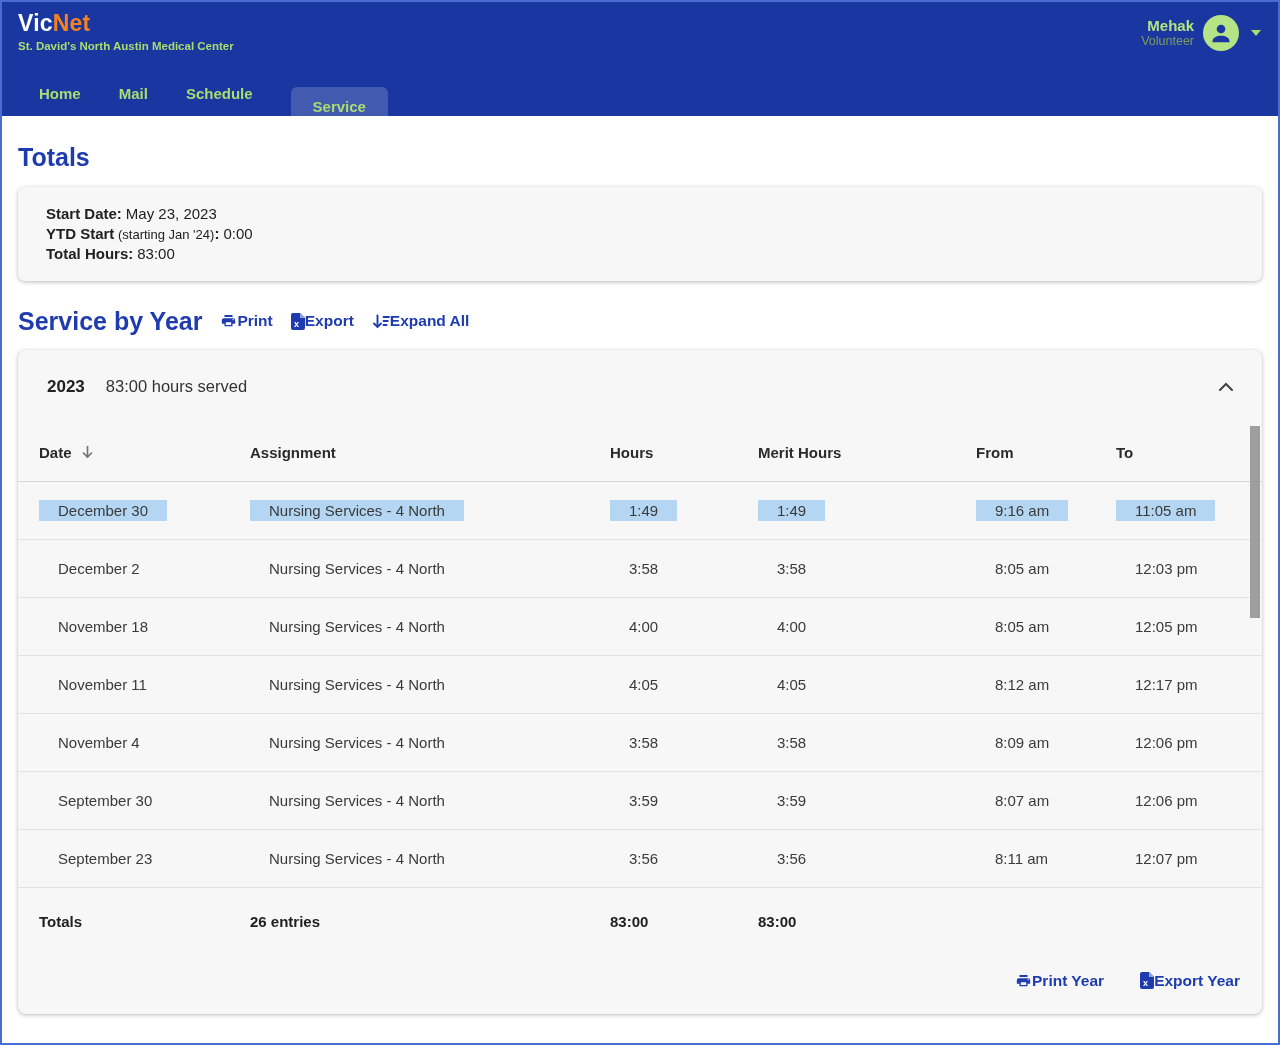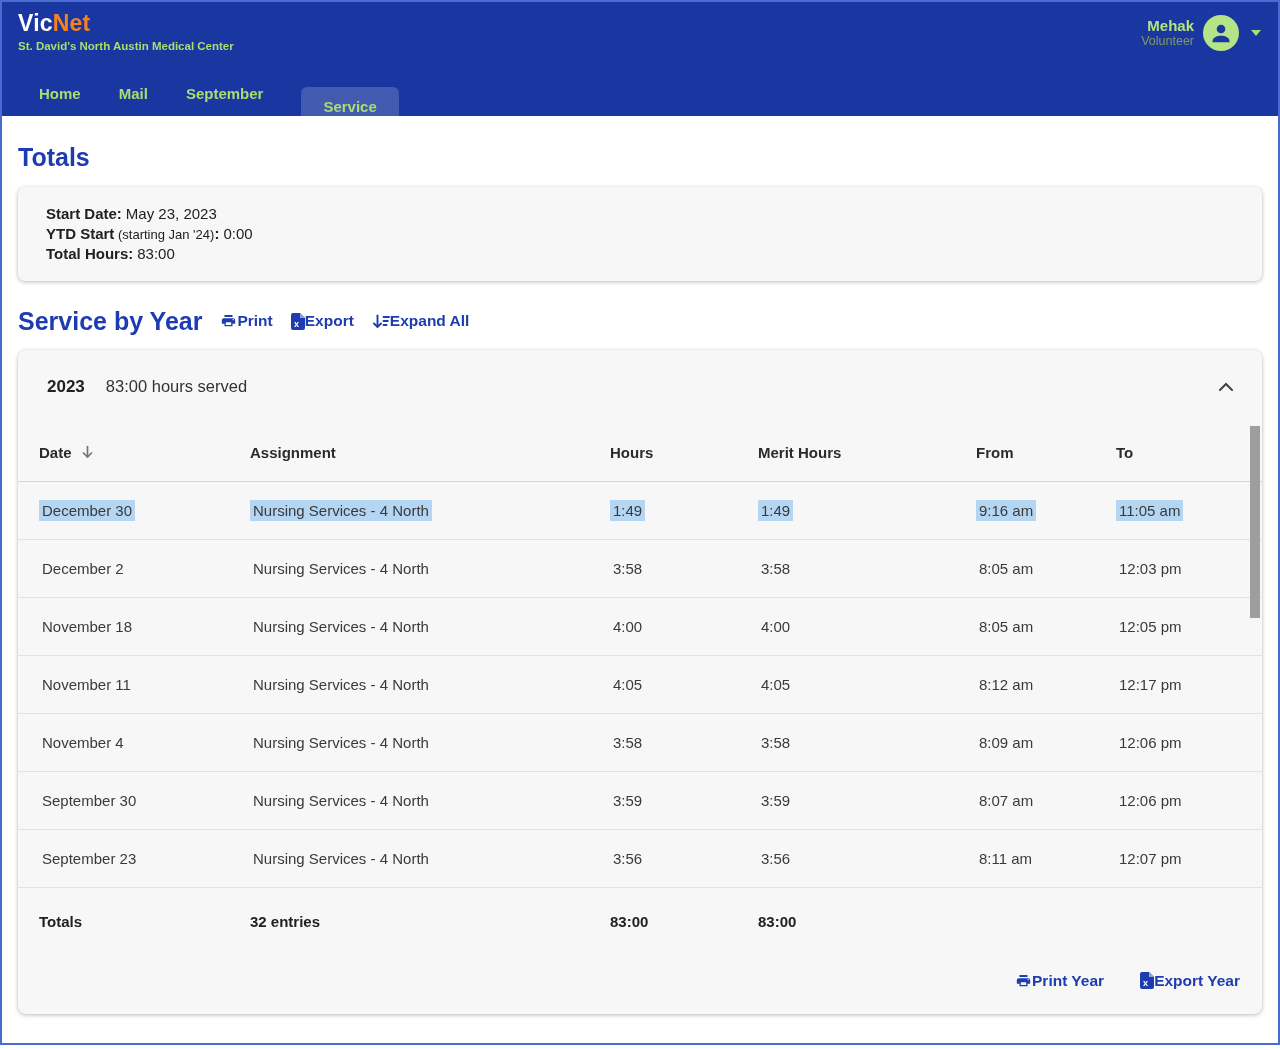--- a/index.html
+++ b/index.html
@@ -58,21 +58,21 @@
   .year-label { font-size: 17px; font-weight: bold; color: #212121; }
   .year-summary { font-size: 16.5px; color: #333; margin-left: 21px; }
   .collapse-btn { margin-left: auto; background: none; border: none; cursor: pointer; padding: 4px; display: flex; }
 
   .table-wrap { position: relative; }
   .grid-row { display: grid; grid-template-columns: 211px 360px 148px 218px 140px 1fr;
               align-items: center; height: 58px; padding: 0 24px 0 21px; }
   .thead-row { border-bottom: 1px solid #d6d6d6; font-weight: bold; font-size: 15px; color: #2b2b2b; }
   .th-date { display: flex; align-items: center; gap: 9px; cursor: pointer; }
   .data-row { border-bottom: 1px solid #e3e3e3; font-size: 15px; color: #3a3a3a; }
-  .cell span { padding: 2px 3px; }
+  .cell span { padding: 2px 19px; }
   .cell .hl { background: #b5d6f3; }
   .scroll-thumb { position: absolute; top: 2px; right: 2px; width: 10px; height: 192px;
                   background: #9e9e9e; cursor: pointer; }
 
   .totals-grid-row { height: 68px; font-weight: bold; font-size: 15px; color: #212121; }
   .year-actions { display: flex; justify-content: flex-end; gap: 36px; padding: 16px 22px 12px; }
 </style>
 </head>
 <body>
 
@@ -102,21 +102,21 @@
         <span class="caret">
           <svg width="12" height="8" viewBox="0 0 12 8">
               <polygon points="1,1 11,1 6,7" fill="#a9dd70"></polygon>
             </svg>
         </span>
       </div>
     </div>
     <nav class="main-nav">
       <a class="nav-item">Home</a>
       <a class="nav-item">Mail</a>
-      <a class="nav-item">September</a>
+      <a class="nav-item">Schedule</a>
       <a class="nav-item active">Service</a>
     </nav>
   </header>
 
   <main>
 
     <h1 class="section-title">Totals</h1>
 
     <section class="card totals-card">
       <div class="totals-line">
@@ -256,21 +256,21 @@
           <div class="cell"><span>3:56</span></div>
           <div class="cell"><span>8:11 am</span></div>
           <div class="cell"><span>12:07 pm</span></div>
         </div>
 
         <div class="scroll-thumb"></div>
       </div>
 
       <div class="grid-row totals-grid-row">
         <div>Totals</div>
-        <div>32 entries</div>
+        <div>26 entries</div>
         <div>83:00</div>
         <div>83:00</div>
         <div></div>
         <div></div>
       </div>
 
       <div class="year-actions">
         <button class="inline-action">
           <span style="display:flex;">
             <svg width="17" height="16" viewBox="0 0 24 24" fill="#1e3cb0">

